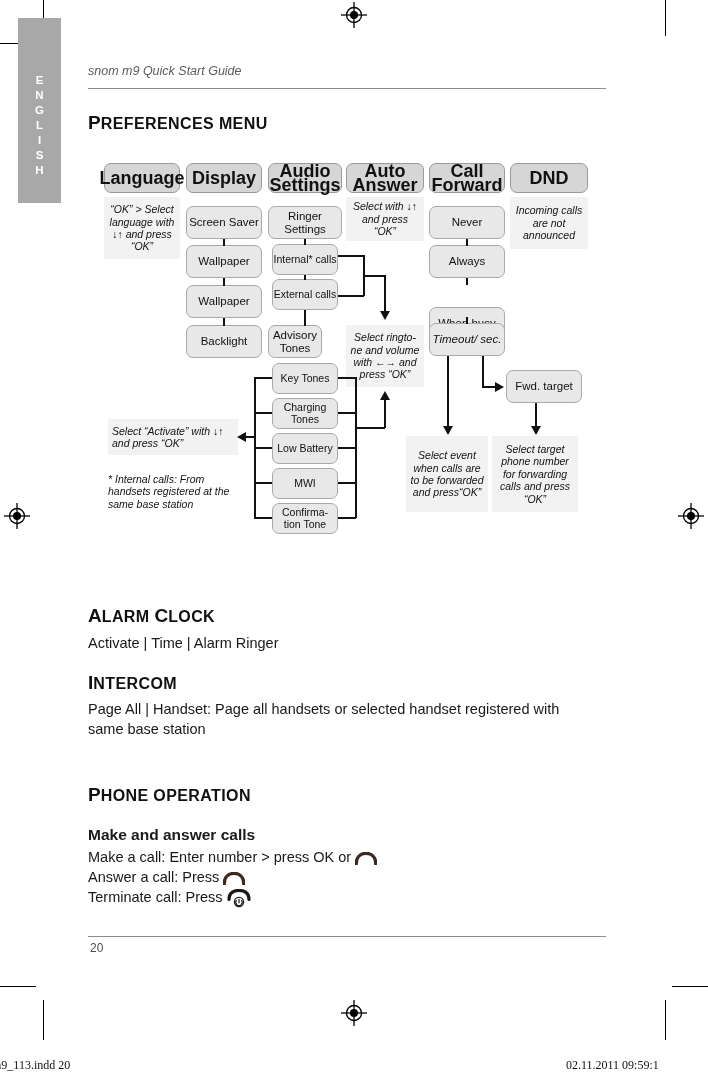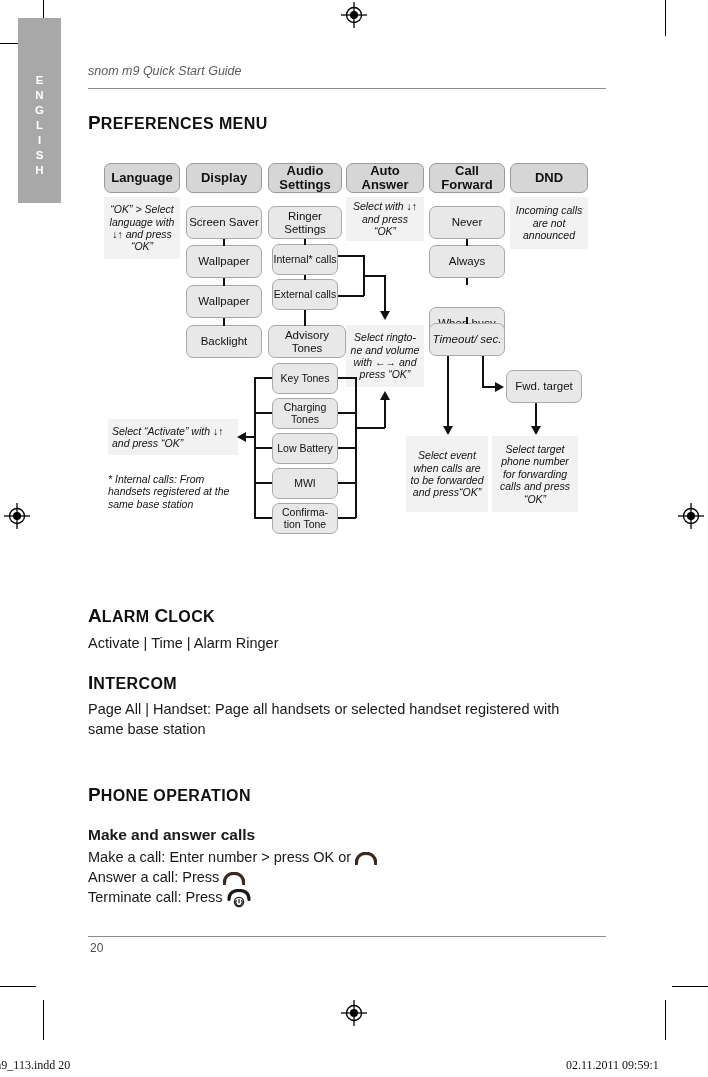--- a/index.html
+++ b/index.html
@@ -63,21 +63,21 @@
   
   #diagram{left:100px;top:155px;width:500px;height:395px;}
   .node{
     position:absolute;box-sizing:border-box;
     border:1px solid #a9a9a9;border-radius:7px;
     background:#e8e8e8;
     display:flex;align-items:center;justify-content:center;
     text-align:center;font-size:11.5px;line-height:12.6px;color:#111;
   }
   .node.head{
-    background:#d6d6d6;border-color:#9a9a9a;font-weight:bold;font-size:13px;line-height:14px;
+    background:#d6d6d6;border-color:#9a9a9a;font-weight:bold;font-size:18px;line-height:14px;
   }
   .node.sub{font-size:10.5px;line-height:11.6px;}
   .note{
     position:absolute;box-sizing:border-box;background:#f2f2f2;
     font-style:italic;font-size:10.5px;line-height:12.4px;color:#111;
     display:flex;align-items:center;justify-content:center;text-align:center;
     padding:3px 4px;
   }
   .note.left{text-align:left;justify-content:flex-start;}
   .foot-note{
@@ -191,21 +191,21 @@
 
   <div class="node" style="left:168px;top:51px;width:74px;height:33px;">
       <span>Ringer Settings</span>
     </div>
   <div class="node sub" style="left:172px;top:89px;width:66px;height:31px;">
       <span>Internal* calls</span>
     </div>
   <div class="node sub" style="left:172px;top:124px;width:66px;height:31px;">
       <span>External calls</span>
     </div>
-  <div class="node" style="left:168px;top:170px;width:78px;height:33px;">
+  <div class="node" style="left:168px;top:170px;width:54px;height:33px;">
       <span>Advisory Tones</span>
     </div>
 
   <div class="node sub" style="left:172px;top:208px;width:66px;height:31px;">
       <span>Key Tones</span>
     </div>
   <div class="node sub" style="left:172px;top:243px;width:66px;height:31px;">
       <span>Charging Tones</span>
     </div>
   <div class="node sub" style="left:172px;top:278px;width:66px;height:31px;">

